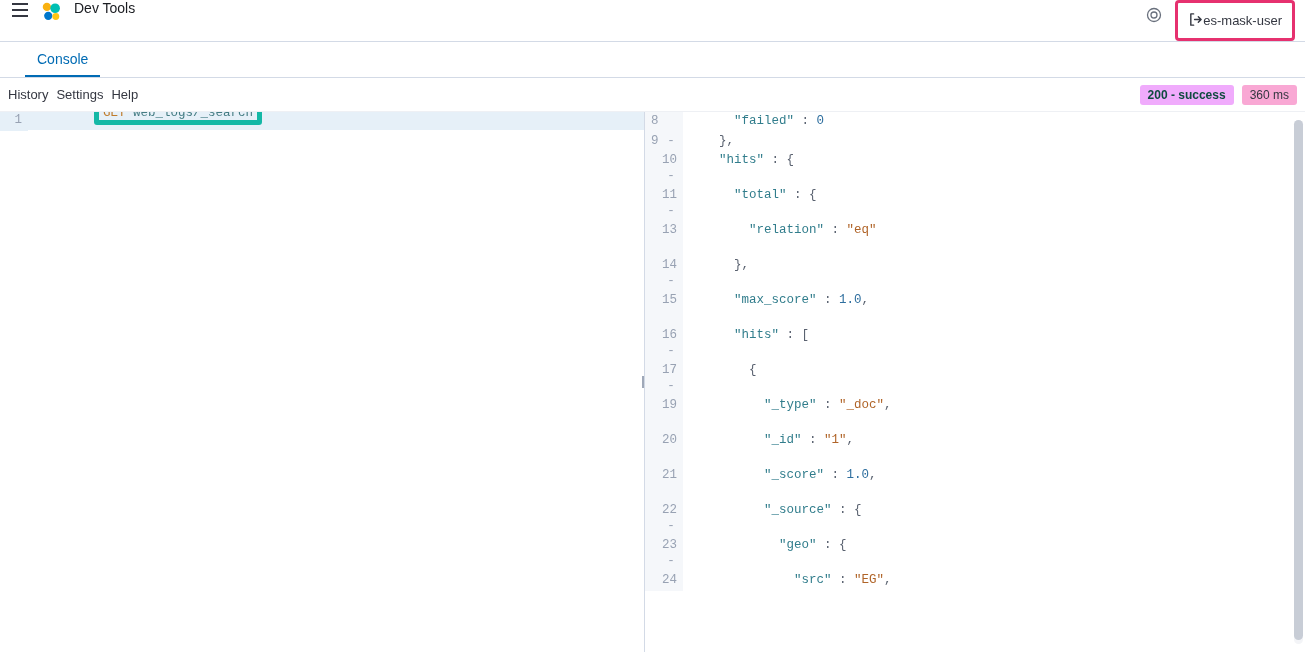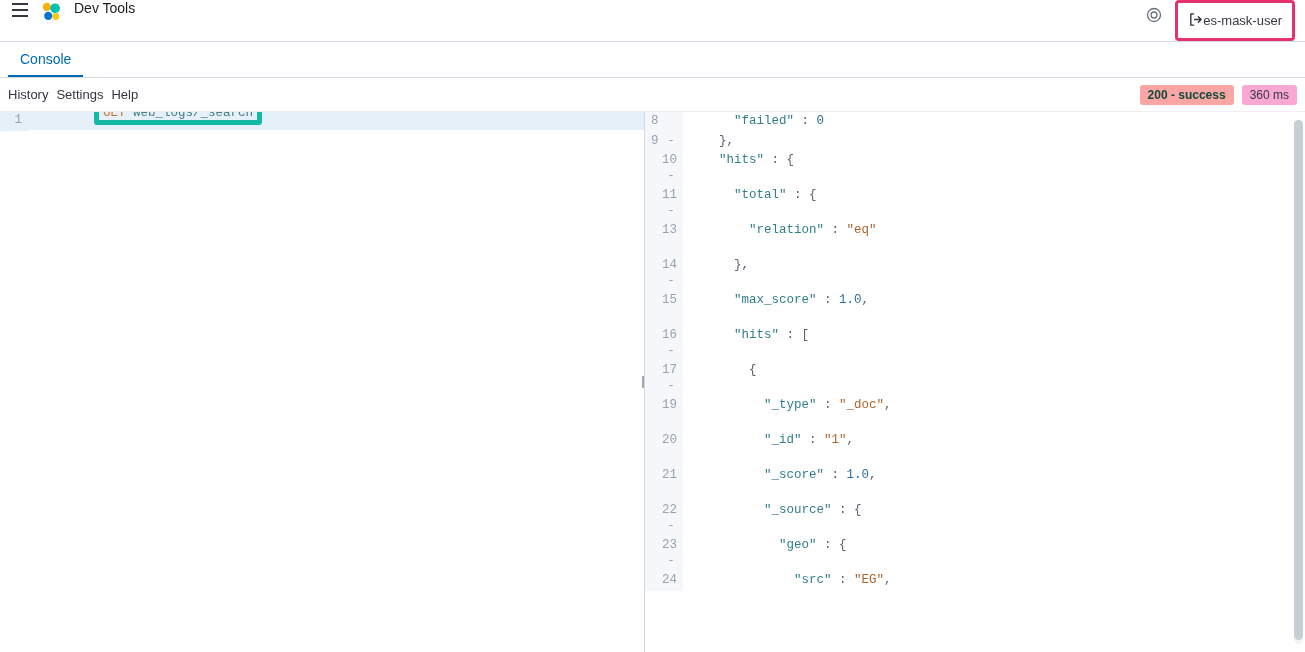--- a/index.html
+++ b/index.html
@@ -4,26 +4,26 @@
 <style>
   * { box-sizing: border-box; margin: 0; padding: 0; }
   body { font-family: -apple-system, BlinkMacSystemFont, "Segoe UI", Helvetica, Arial, sans-serif; font-size: 13px; color: #343741; background: #fff; width: 1305px; height: 652px; overflow: hidden; display: flex; flex-direction: column; }
   .header { height: 42px; border-bottom: 1px solid #d3dae6; display: flex; padding: 0 10px; }
   .hamburger { width: 20px; height: 20px; display:flex; align-items:center; justify-content:center; cursor:pointer; margin-right:10px;}
   .logo { width: 22px; height:22px; margin-right:12px; }
   .header-title { font-size:14px; font-weight:500; color:#1a1c21; }
   .header-spacer { flex:1; }
   .header-icon-btn { width:30px; height:30px; display:flex; align-items:center; justify-content:center; cursor:pointer; border-radius:4px; }
   .user-box { display:flex; align-items:center; padding:4px 10px; margin-left:6px; border:3px solid #e6316f; border-radius:4px; cursor:pointer; font-size:13px; }
-  .tabs-row { height:36px; border-bottom:1px solid #d3dae6; display:flex; align-items:flex-end; padding-left:8px;}
+  .tabs-row { height:36px; border-bottom:1px solid #d3dae6; display:flex; align-items:flex-end; padding-left:25px;}
   .tab { padding:8px 12px; font-size:14px; color:#006bb4; border-bottom:2px solid #006bb4; cursor:pointer; }
   .toolbar-row { height:34px; border-bottom:1px solid #eef0f4; display:flex; align-items:center; padding:0 8px; gap:8px; font-size:13px;}
   .toolbar-item { cursor:pointer; color:#343741; }
   .toolbar-spacer { flex:1; }
-  .status-badge { background:#fca5a5; color:#0f4b3f; font-size:12px; padding:3px 8px; border-radius:3px; font-weight:600;}
+  .status-badge { background:#f0abfc; color:#0f4b3f; font-size:12px; padding:3px 8px; border-radius:3px; font-weight:600;}
   .ms-badge { background:#f9a8d4; color:#343741; font-size:12px; padding:3px 8px; border-radius:3px; font-weight:500;}
   .workspace { flex:1; display:flex; overflow:hidden; position:relative;}
   .pane { display:flex; font-family: "SFMono-Regular", Consolas, "Liberation Mono", Menlo, monospace; font-size:12.5px; line-height:15.5px; overflow:hidden;}
   .pane-left { width:645px; border-right:1px solid #d3dae6; flex-direction:column;}
   .pane-right { flex:1; flex-direction:column; position:relative;}
   .gutter { width:28px; background:#f5f7fa; text-align:right; color:#98a2b3; padding:2px 6px 2px 2px; user-select:none;}
   .gutter-r { width:38px; background:#f5f7fa; text-align:right; color:#98a2b3; padding:2px 6px 2px 2px; user-select:none;}
   .code-area { flex:1; padding:2px 6px; position:relative; white-space:pre; overflow:hidden;}
   .req-row { display:flex; height:18px; align-items:center; background:#e6f0f8; }
   .req-row .gutter { background:#e6f0f8;}

